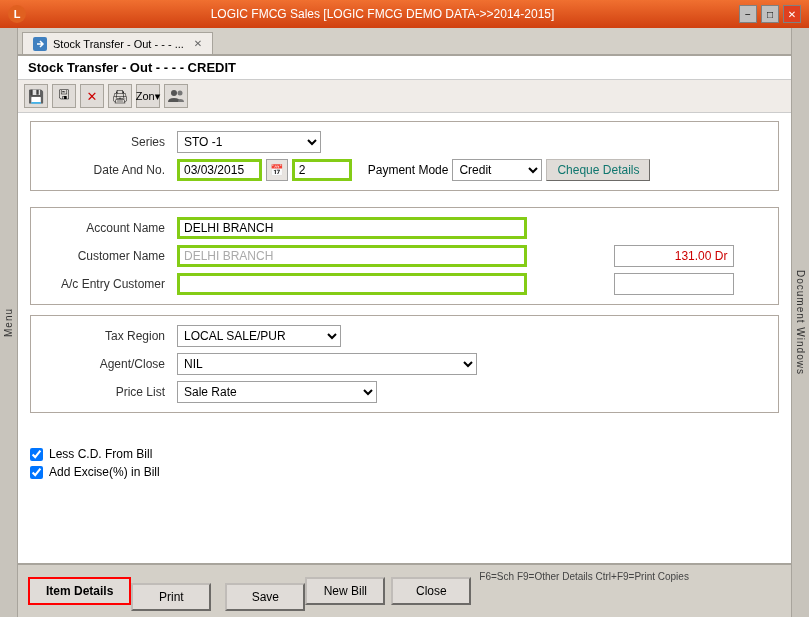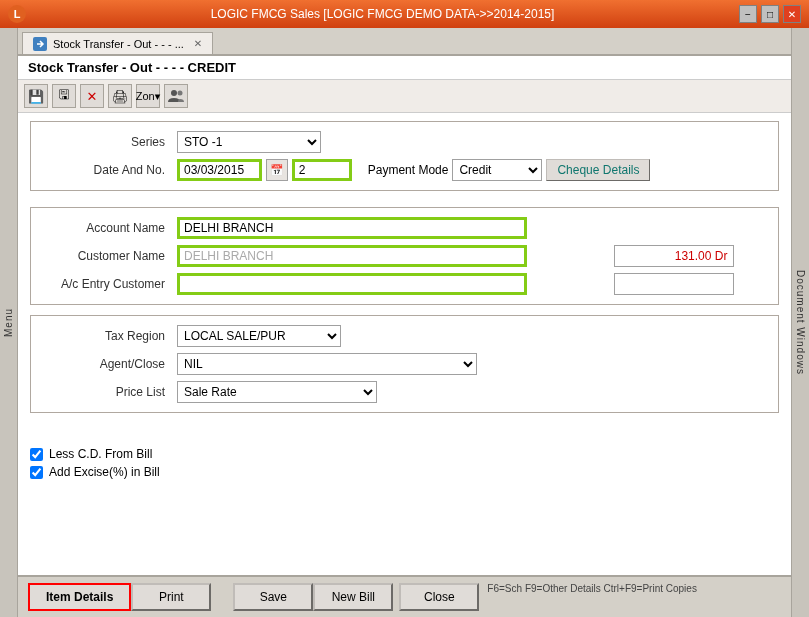--- a/index.html
+++ b/index.html
@@ -397,21 +397,21 @@
           <label for="add_excise">Add Excise(%) in Bill</label>
         </div>
       </div>
 
     </div>
 
     <div class="bottom-bar">
       <div class="bottom-buttons">
         <button class="bottom-btn item-details">Item Details</button>
         <div class="spacer"></div>
-        <div style="display:flex; gap:22px;">
+        <div style="display:flex; gap:14px;margin-top:12px;">
           <button class="bottom-btn">Print</button>
           <button class="bottom-btn">Save</button>
         </div>
         <div class="spacer"></div>
         <div style="display:flex; gap:6px;">
           <button class="bottom-btn">New Bill</button>
           <button class="bottom-btn">Close</button>
         </div>
       </div>
       <div class="shortcuts">F6=Sch F9=Other Details Ctrl+F9=Print Copies</div>

